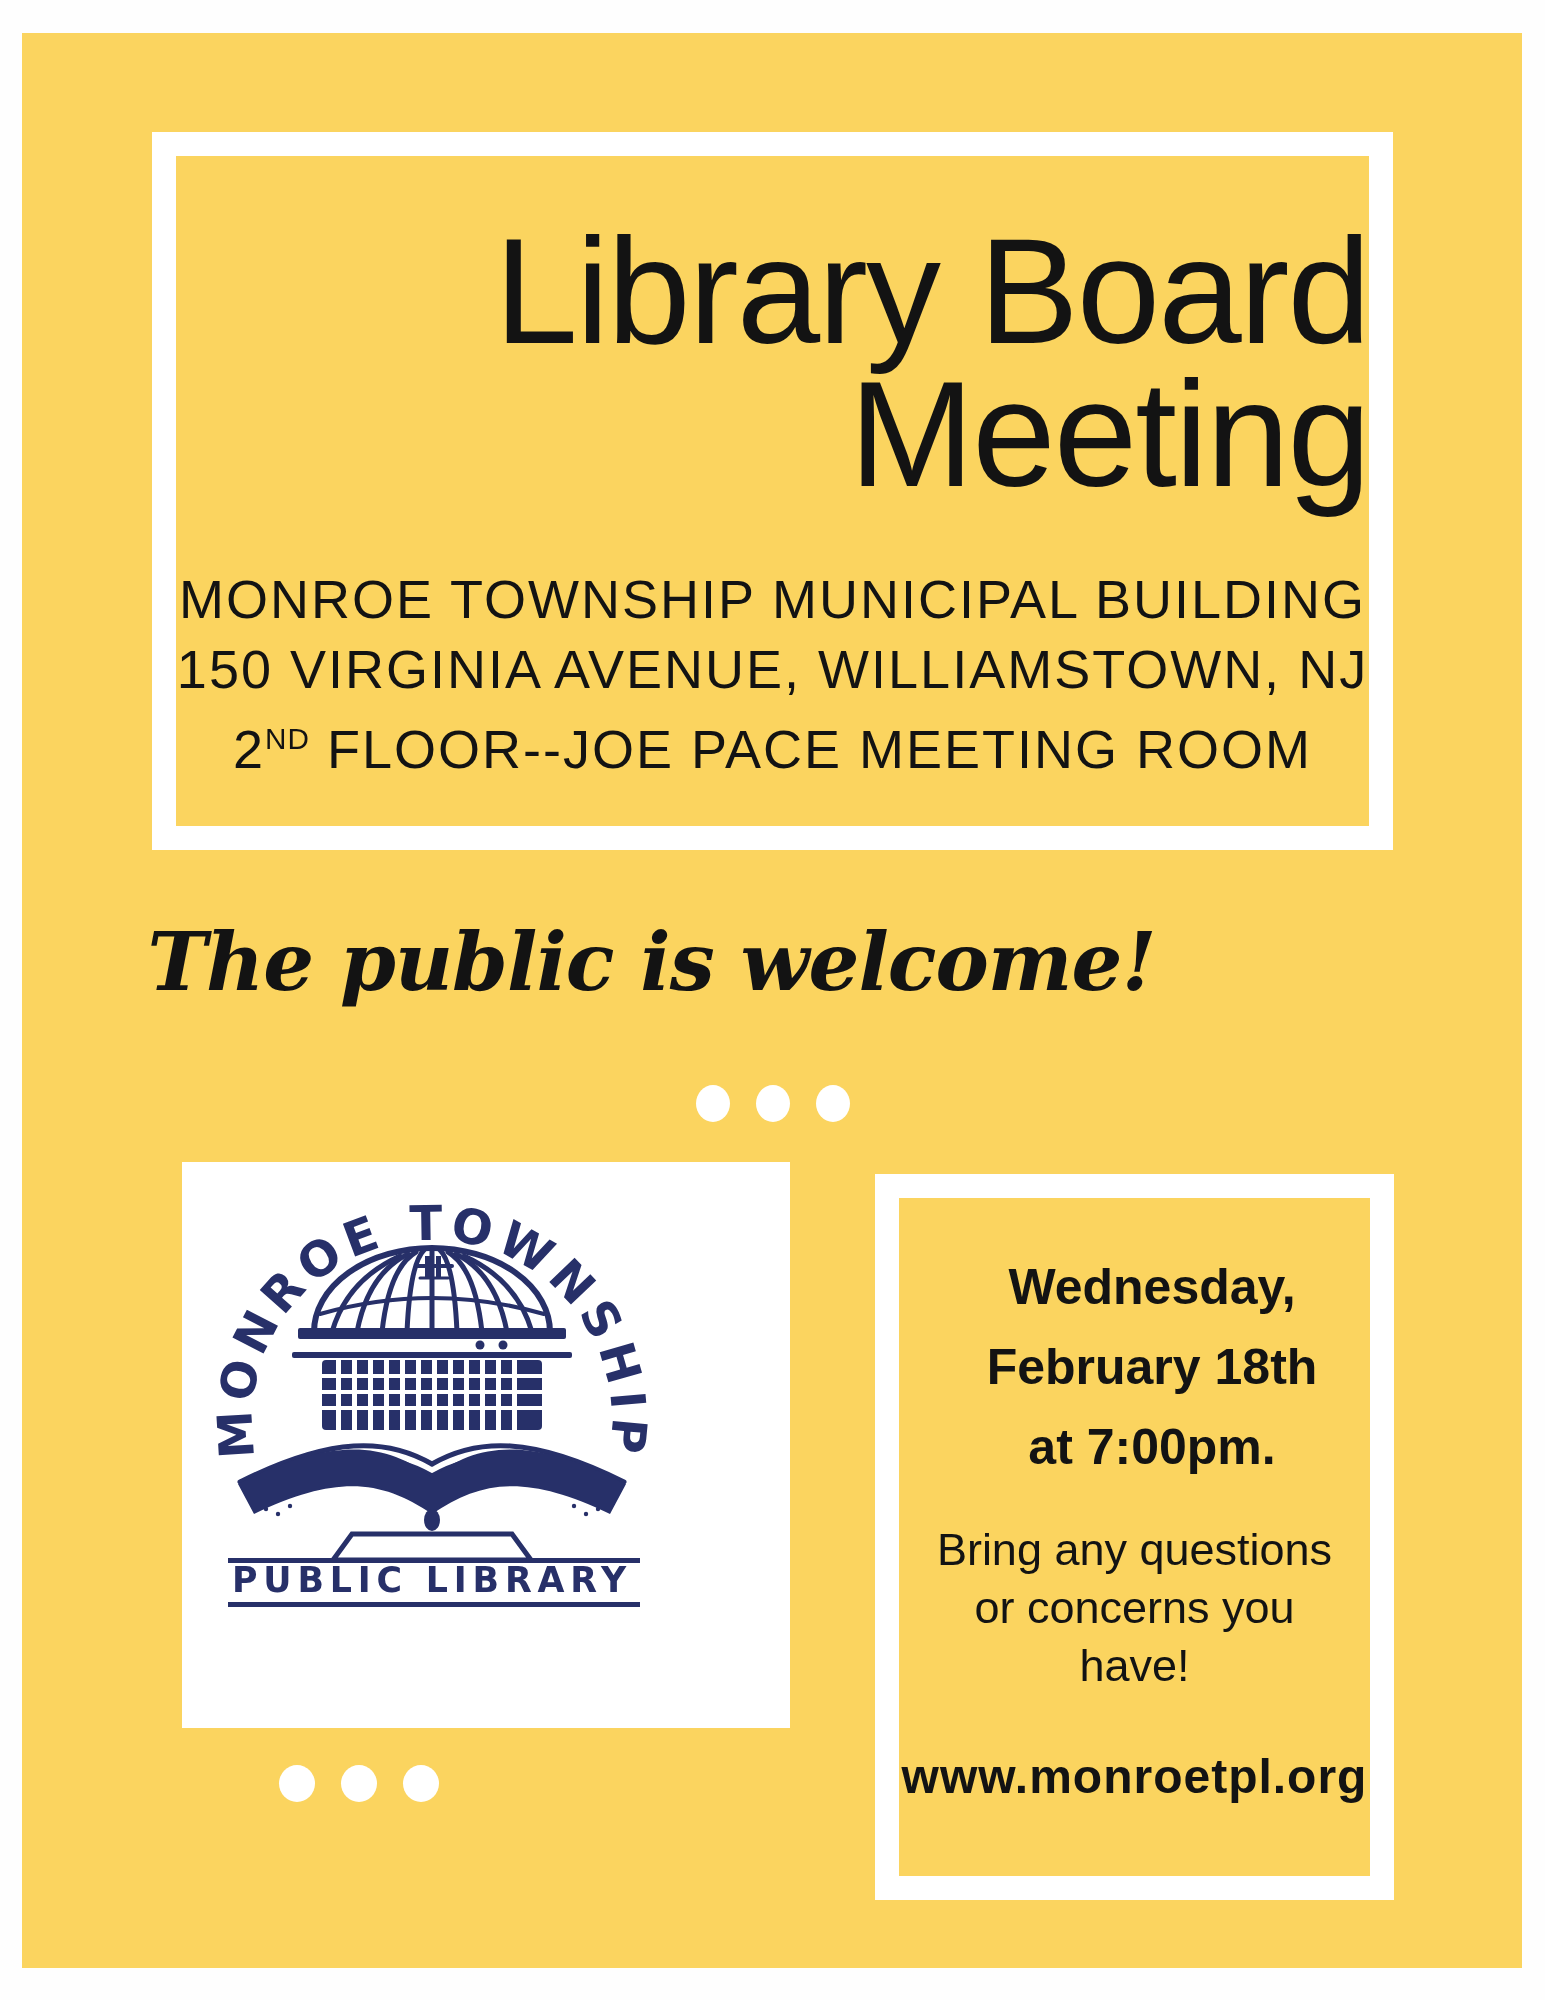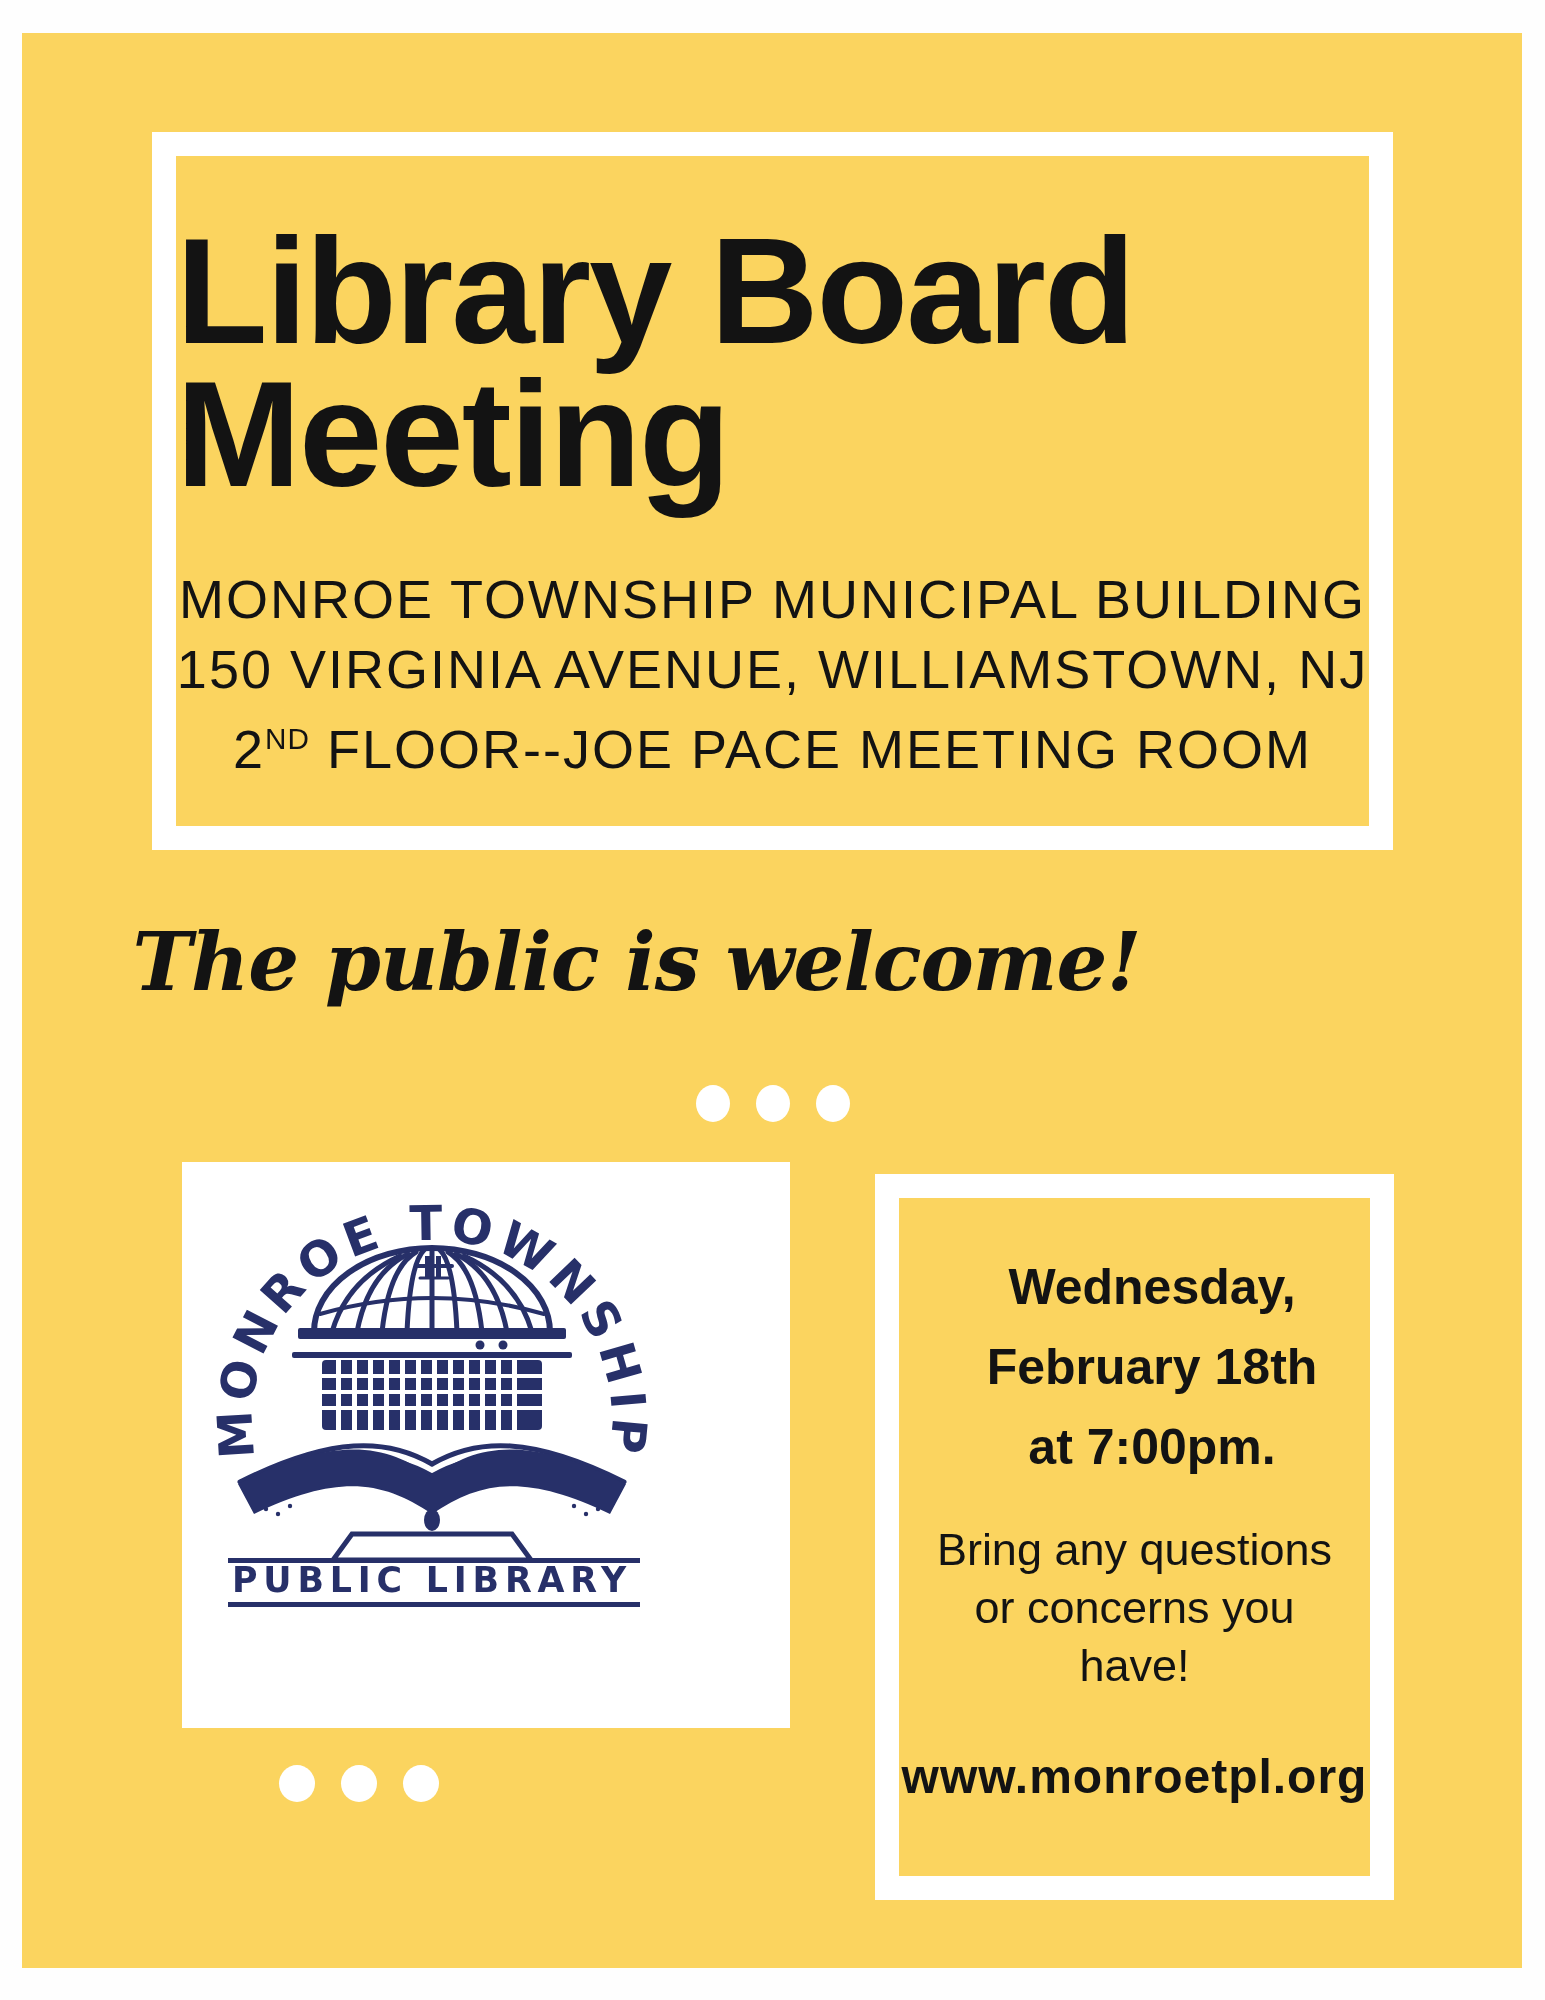--- a/index.html
+++ b/index.html
@@ -20,22 +20,22 @@
     position:absolute;left:22px;top:33px;width:1500px;height:1935px;
     background:var(--yellow);
   }
   
   .top-box{
     position:absolute;left:152px;top:132px;width:1241px;height:718px;
     border:24px solid #fff;box-sizing:border-box;
   }
   .title{
     position:absolute;top:64px;left:0;right:0;
-    text-align:left;
-    font-weight:700;
+    text-align:right;
+    font-weight:400;
     font-size:150px;line-height:0.95;
     letter-spacing:-2px;
     color:var(--ink);
   }
   .address{
     position:absolute;top:408px;left:0;right:0;
     text-align:center;
     font-weight:400;
     font-size:54px;line-height:70px;
     letter-spacing:2px;
@@ -43,20 +43,21 @@
   }
   .address sup{font-size:0.55em;letter-spacing:1px;text-align:right;}
   
   .welcome{
     position:absolute;top:915px;left:0;width:1273px;
     text-align:center;
     font-family:"DejaVu Serif", serif;
     font-style:italic;font-weight:bold;
     font-size:80px;letter-spacing:-1px;
     color:var(--ink);
+    padding-left:15px;
   }
   
   .dots-row{position:absolute;display:flex;gap:26px;}
   .dots-row.row1{top:1085px;left:0;width:1545px;justify-content:center;}
   .dots-row.row2{top:1765px;left:279px;}
   .dot{width:34px;height:37px;border-radius:50%;background:#fff;}
   
   .logo-box{
     position:absolute;left:182px;top:1162px;width:608px;height:566px;
     background:#fff;

